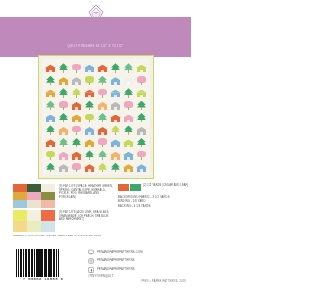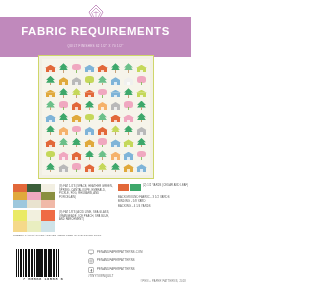--- a/index.html
+++ b/index.html
@@ -142,21 +142,20 @@
 
 <div class="header-zone">
   <div class="purple-band"></div>
 
   <svg class="logo-mark" viewBox="0 0 20 22">
     <path d="M10 1 L17 8 L10 21 L3 8 Z" fill="none" stroke="#c089bc" stroke-width="0.9"></path>
     <path d="M10 4 L14.5 8.5 L10 18 L5.5 8.5 Z" fill="none" stroke="#c089bc" stroke-width="0.7"></path>
     <path d="M7.5 8.5 h5 M10 7 v6" stroke="#c089bc" stroke-width="0.6"></path>
   </svg>
 
-  <div class="title-main">FABRIC REQUIREMENTS</div>
   <div class="title-sub">QUILT FINISHES 62 1/2" X 70 1/2"</div>
 </div>
 
 <div class="quilt-wrap">
   <div class="quilt-inner">
     <div class="quilt-grid" id="quiltGrid">
         <div class="cell">
           <div class="house">
             <div class="roof" style="background:#e2683a"></div>
             <div class="body" style="background:#e2683a"></div>

